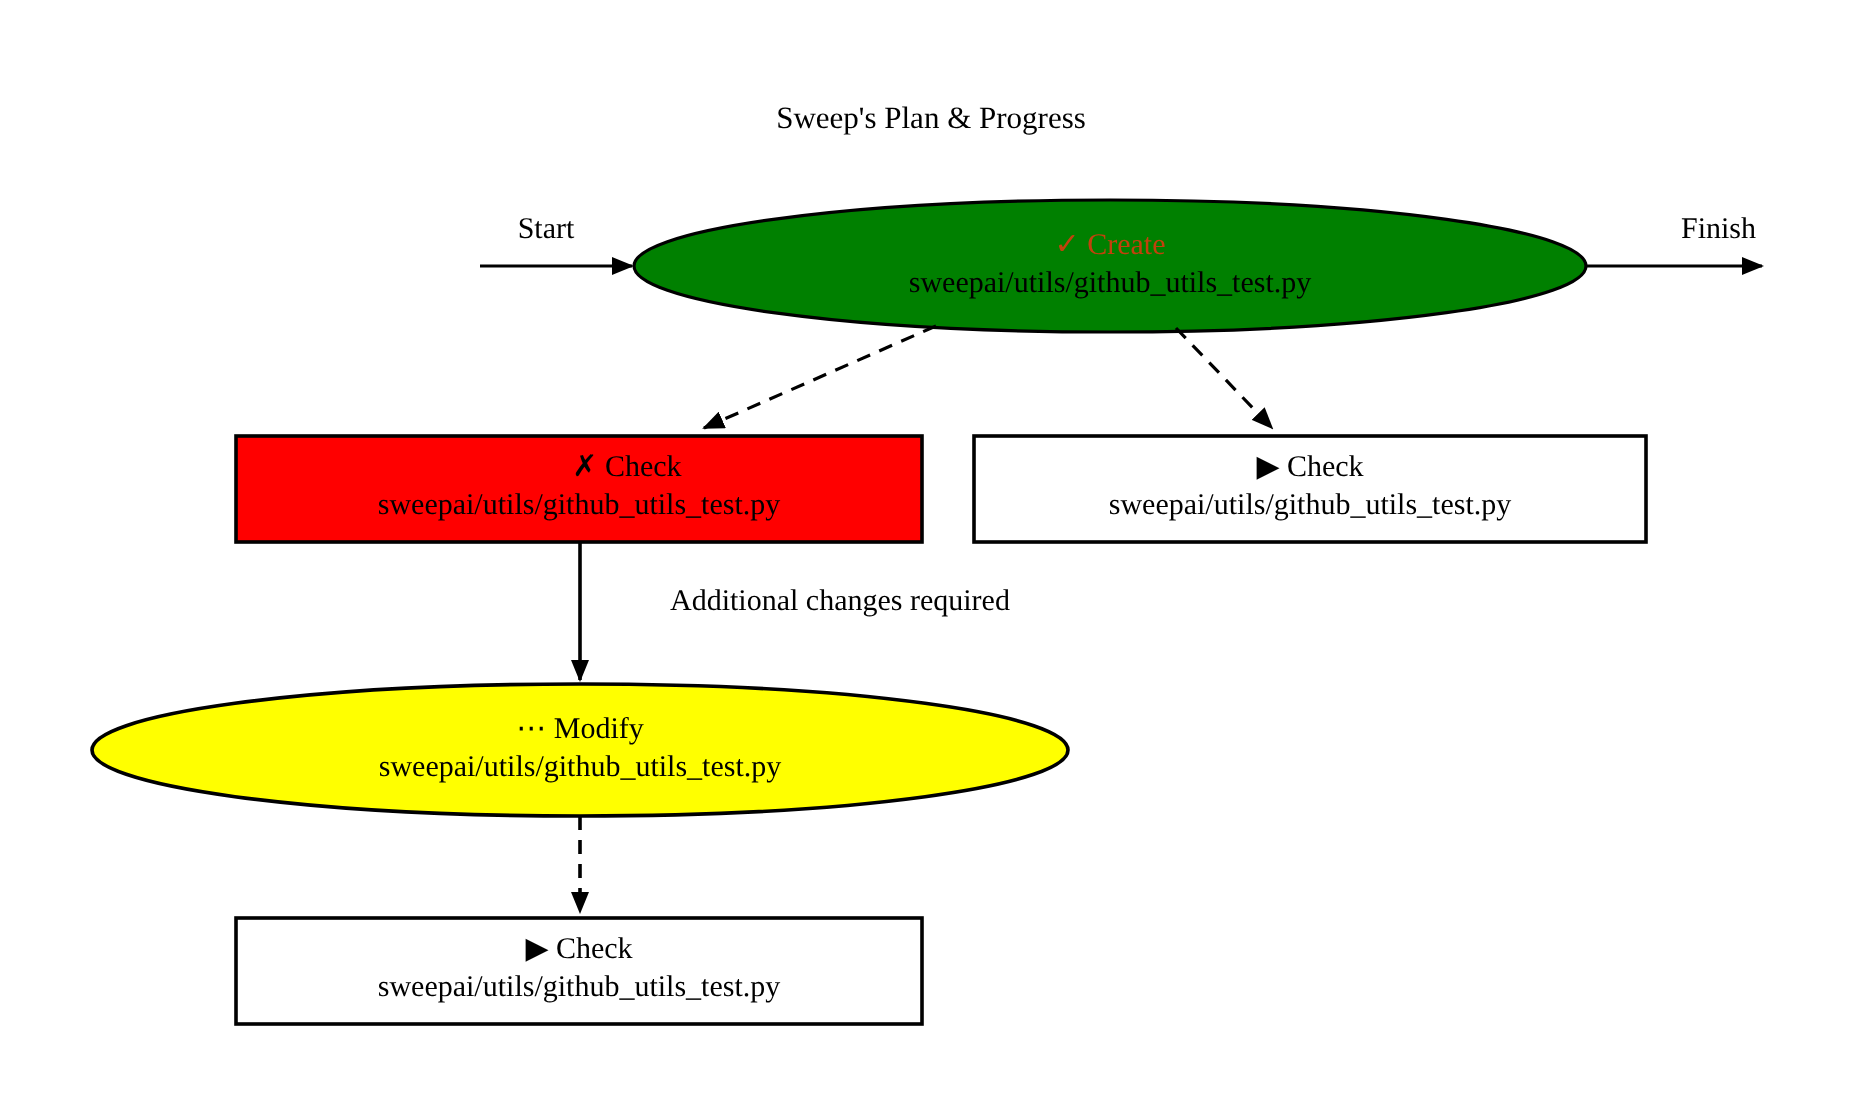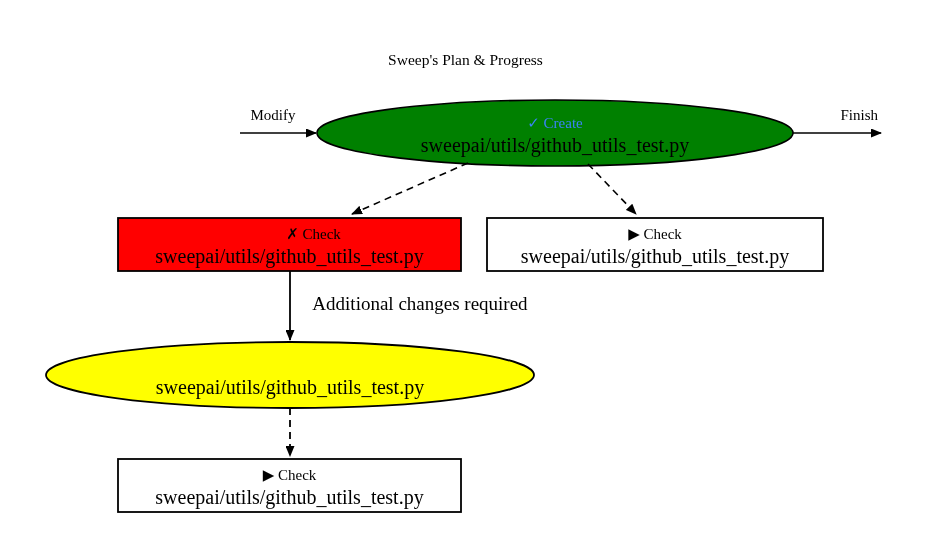--- a/index.html
+++ b/index.html
@@ -39,24 +39,24 @@
     color: #000000;
     font-family: "Liberation Serif", "DejaVu Serif", serif;
   }
   .diagram-title {
     font-size: 15.5px;
   }
   .node-line1 {
     font-size: 15px;
   }
   .node-line2 {
-    font-size: 20px;
+    font-size: 15px;
   }
   .edge-label {
-    font-size: 19px;
+    font-size: 15px;
   }
   .terminal-label {
     font-size: 15px;
   }
 </style>
 </head>
 <body>
 
 <div id="canvas">
 
@@ -100,33 +100,34 @@
 
     <ellipse cx="290" cy="375" rx="244" ry="33" fill="#ffff00" stroke="#000000" stroke-width="1.8"></ellipse>
 
     <line x1="290" y1="408" x2="290" y2="456" stroke="#000000" stroke-width="1.8" stroke-dasharray="7,5" marker-end="url(#arrowSolid6)"></line>
 
     <rect x="118" y="459" width="343" height="53" fill="#ffffff" stroke="#000000" stroke-width="1.8"></rect>
   </svg>
 
   <div class="label diagram-title" style="left:0; top:52px; width:931px;">Sweep's Plan &amp; Progress</div>
 
-  <div class="label terminal-label" style="left:238px; top:108px; width:70px;">Modify</div>
+  <div class="label terminal-label" style="left:238px; top:108px; width:70px;">Start</div>
 
   <div class="label terminal-label" style="left:800px; top:108px; width:78px;text-align:right;">Finish</div>
 
-  <div class="label node-line1" style="left:317px; top:116px; width:476px; color:#3b82f6;">✓ Create</div>
+  <div class="label node-line1" style="left:317px; top:116px; width:476px; color:#c2410c;">✓ Create</div>
   <div class="label node-line2" style="left:317px; top:135px; width:476px; color:#000000;">sweepai/utils/github_utils_test.py</div>
 
   <div class="label node-line1" style="left:118px; top:227px; width:391px;">✗ Check</div>
   <div class="label node-line2" style="left:118px; top:246px; width:343px;">sweepai/utils/github_utils_test.py</div>
 
   <div class="label node-line1" style="left:487px; top:227px; width:336px;">▶ Check</div>
   <div class="label node-line2" style="left:487px; top:246px; width:336px;">sweepai/utils/github_utils_test.py</div>
 
   <div class="label edge-label" style="left:300px; top:294px; width:240px;">Additional changes required</div>
 
+  <div class="label node-line1" style="left:46px; top:358px; width:488px;">⋯ Modify</div>
   <div class="label node-line2" style="left:46px; top:377px; width:488px;">sweepai/utils/github_utils_test.py</div>
 
   <div class="label node-line1" style="left:118px; top:468px; width:343px;">▶ Check</div>
   <div class="label node-line2" style="left:118px; top:487px; width:343px;">sweepai/utils/github_utils_test.py</div>
 
 </div>
 
 </body></html>

